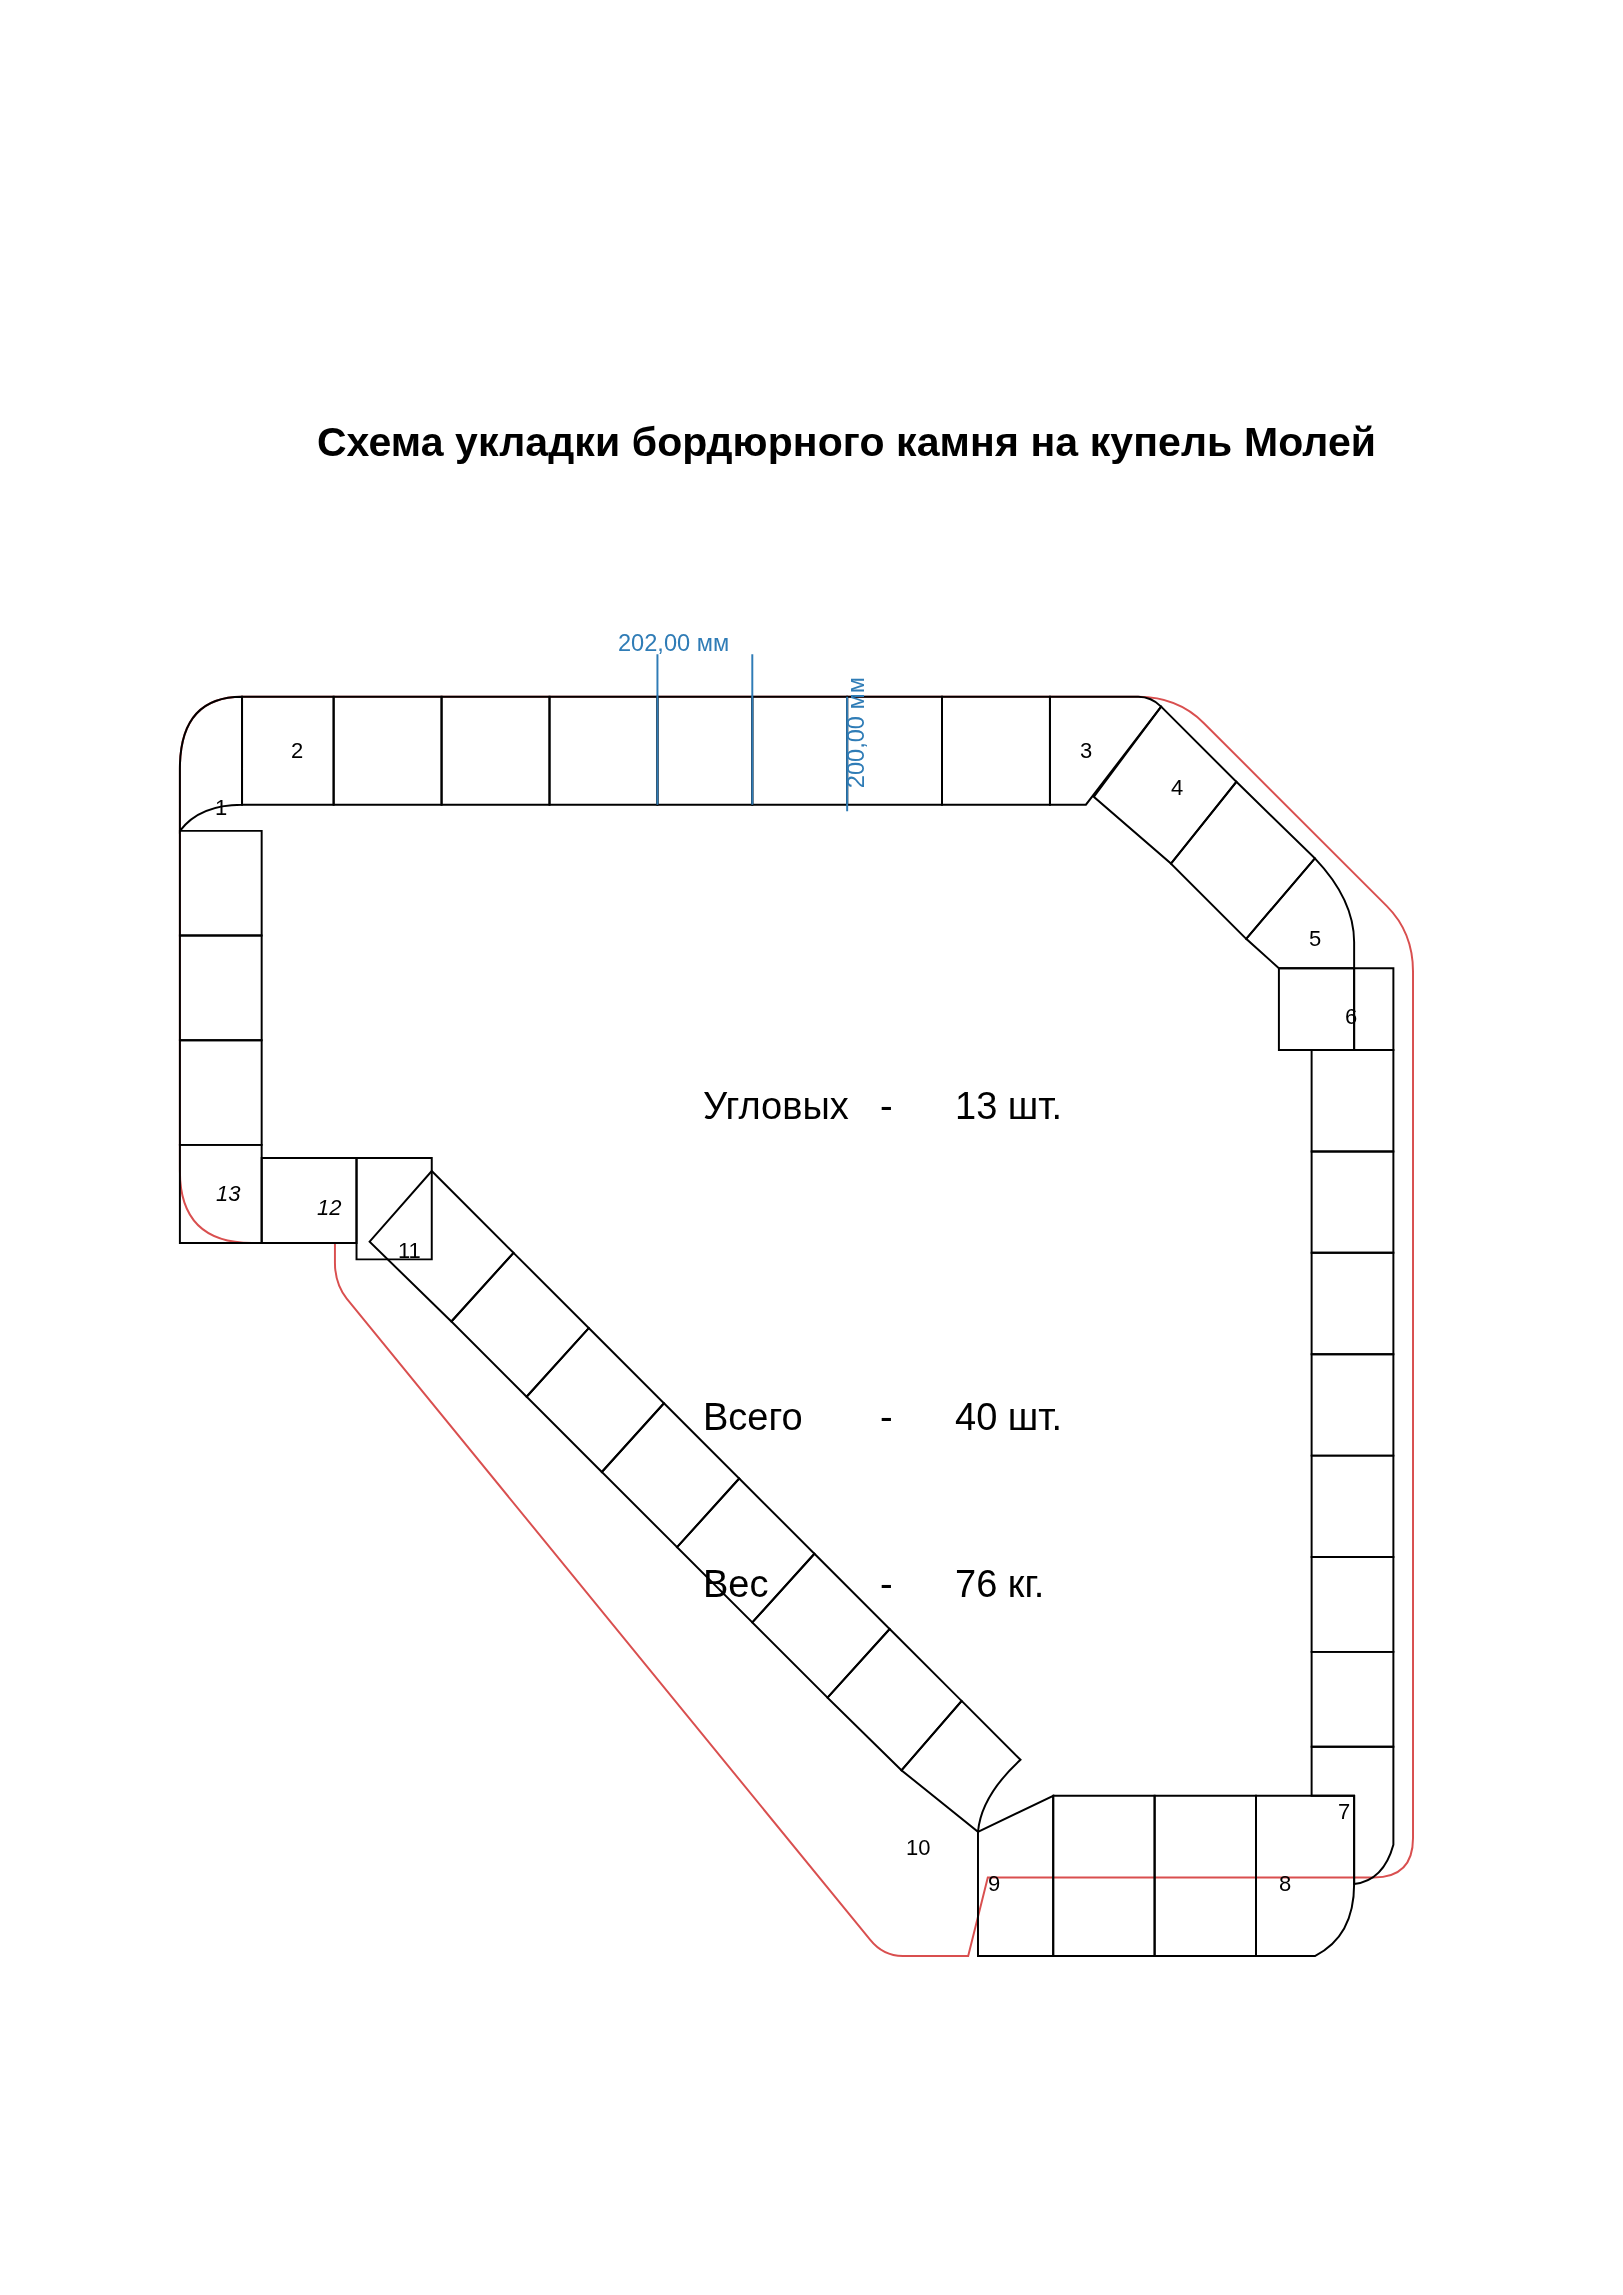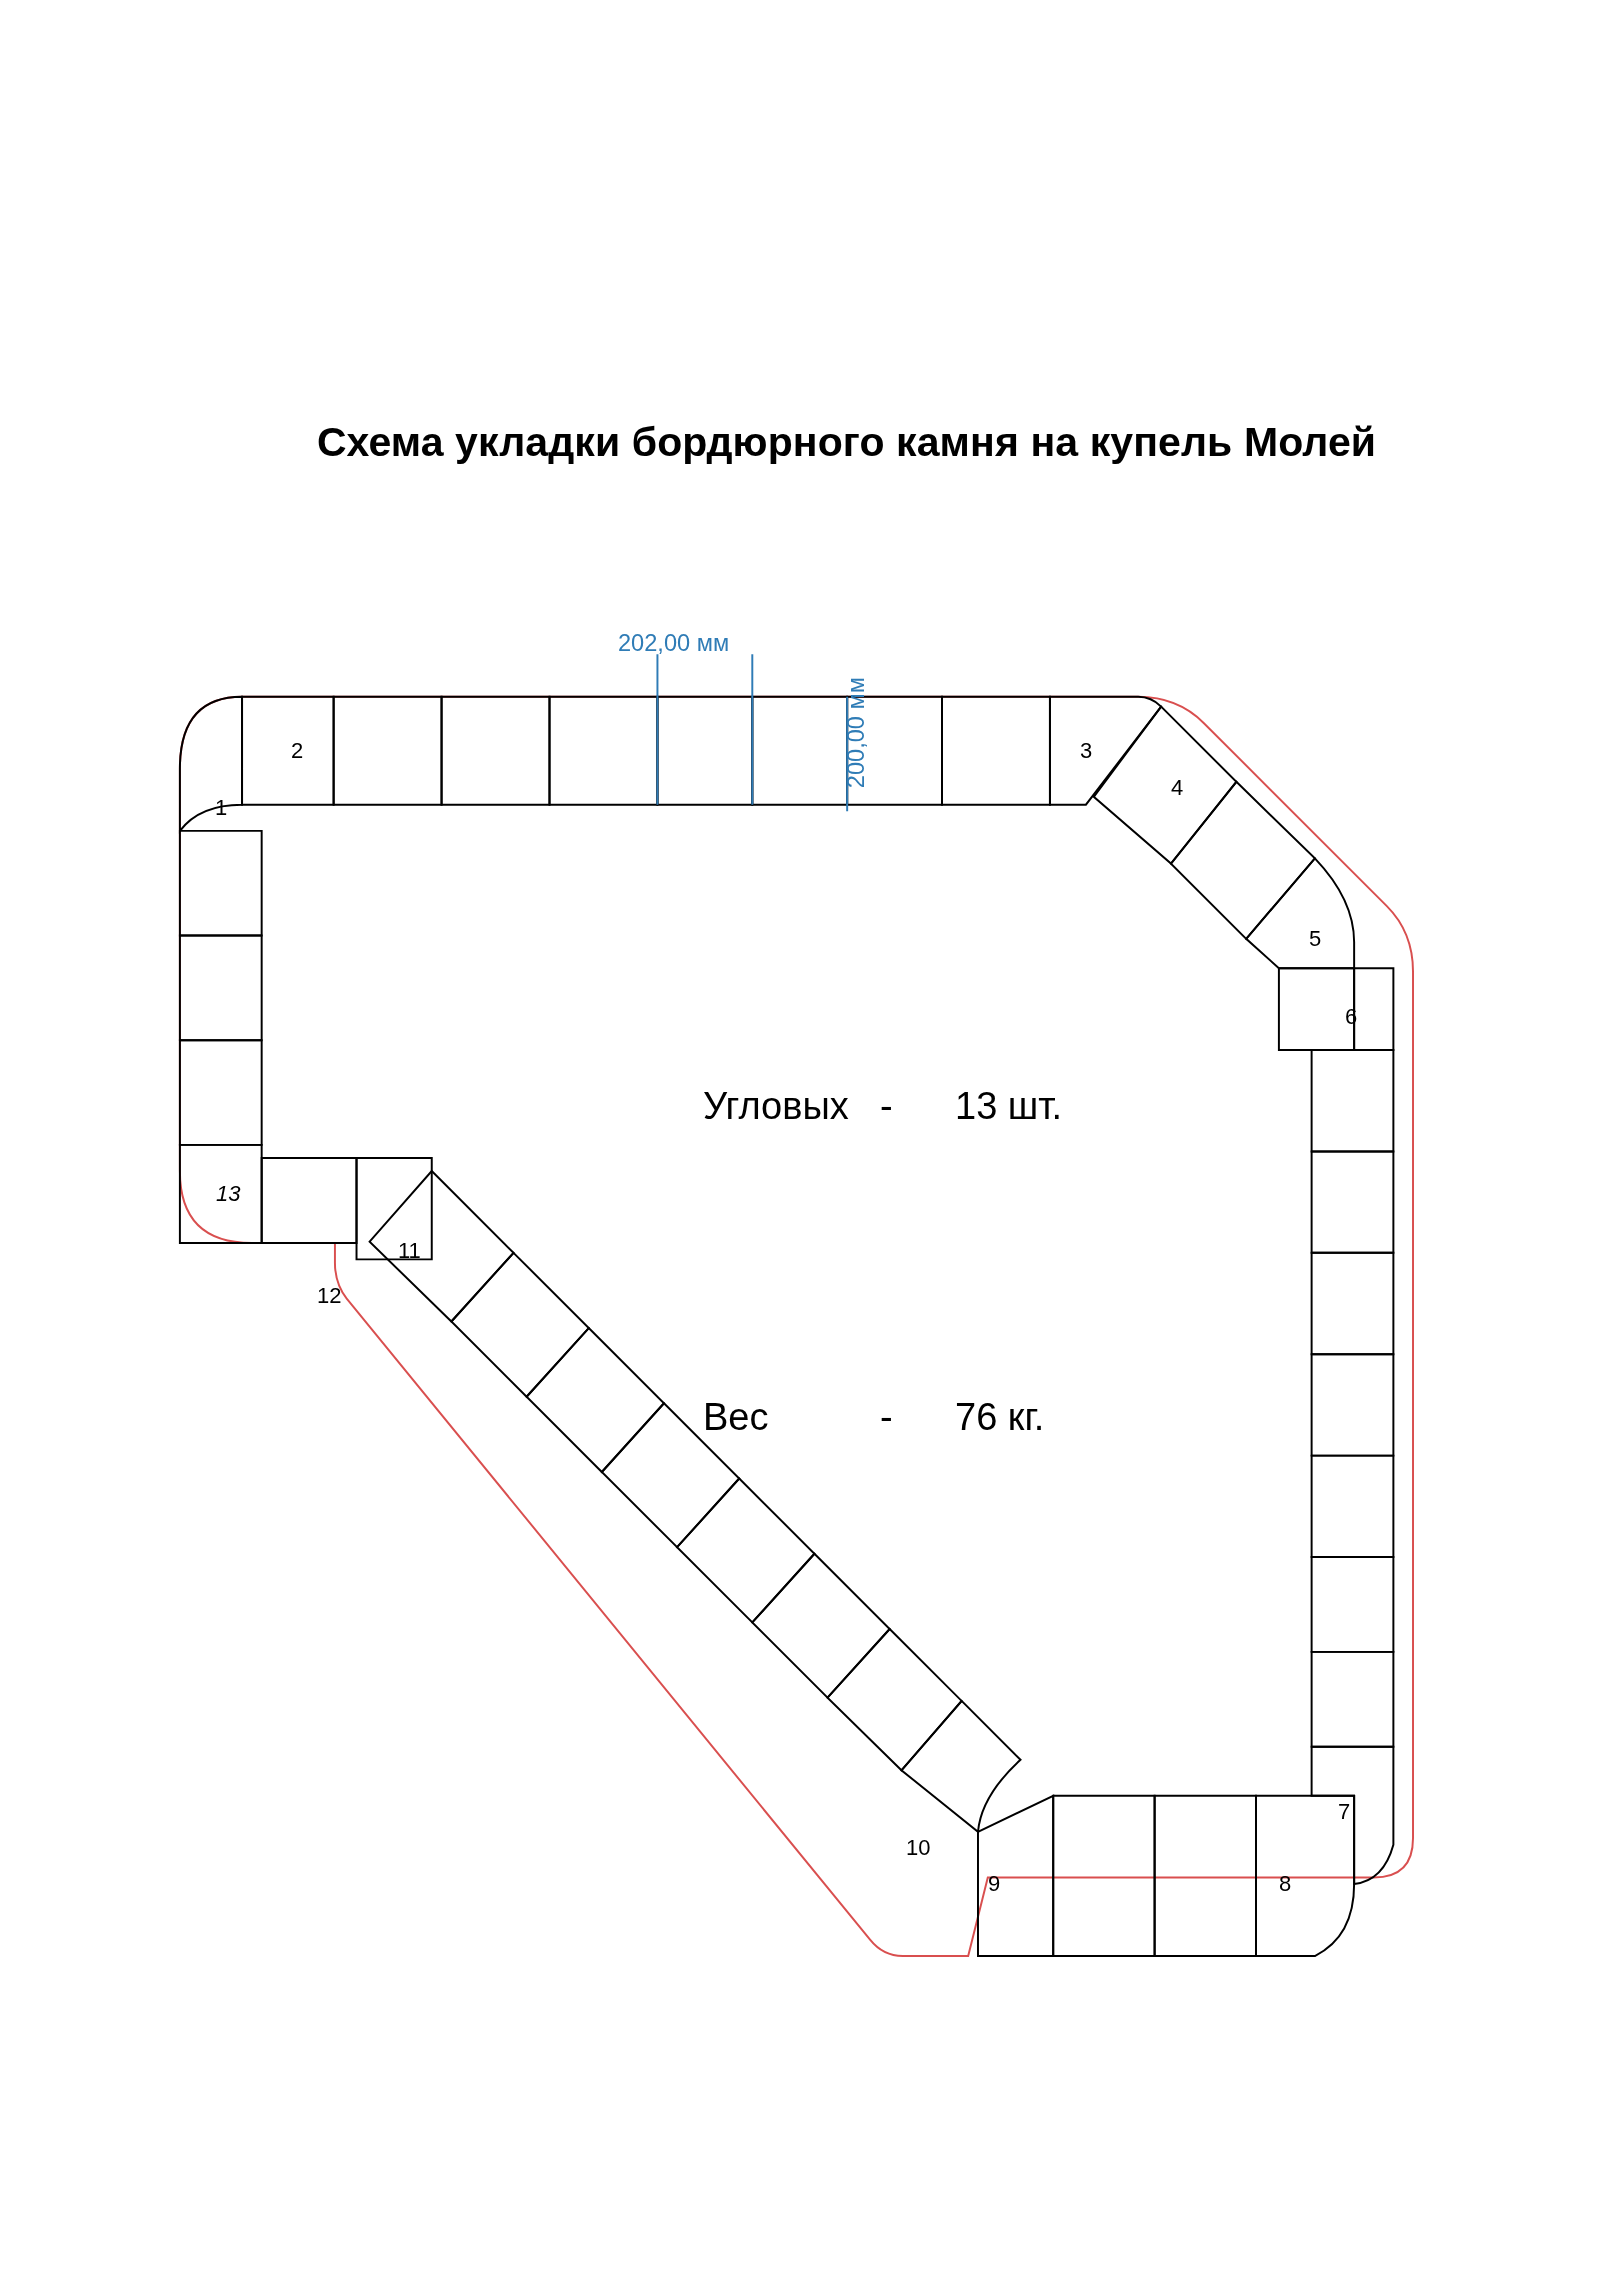--- a/index.html
+++ b/index.html
@@ -222,24 +222,25 @@
     <span class="tile-num" style="left:291px; top:738px;">2</span>
     <span class="tile-num" style="left:1080px; top:738px;">3</span>
     <span class="tile-num" style="left:1171px; top:775px;">4</span>
     <span class="tile-num" style="left:1309px; top:926px;">5</span>
     <span class="tile-num" style="left:1345px; top:1004px;">6</span>
     <span class="tile-num" style="left:1338px; top:1799px;">7</span>
     <span class="tile-num" style="left:1279px; top:1871px;">8</span>
     <span class="tile-num" style="left:988px; top:1871px;">9</span>
     <span class="tile-num" style="left:906px; top:1835px;text-align:center;">10</span>
     <span class="tile-num" style="left:398px; top:1238px;">11</span>
-    <span class="tile-num" style="left:317px; top:1283px;">12</span>
+    <span class="tile-num" style="left:317px; top:1195px;font-style:italic;">12</span>
     <span class="tile-num" style="left:216px; top:1181px;font-style:italic;">13</span>
   </div>
 
   <div class="legend">
     <span class="row"><span class="lbl">Угловых</span><span class="dash">-</span><span>13 шт.</span></span>
     <span class="gap"></span>
+    <span class="row"><span class="lbl">Всего</span><span class="dash">-</span><span>40 шт.</span></span>
     <span class="row"><span class="lbl">Вес</span><span class="dash">-</span><span>76 кг.</span></span>
   </div>
 
 </div>
 
 
 </body></html>

